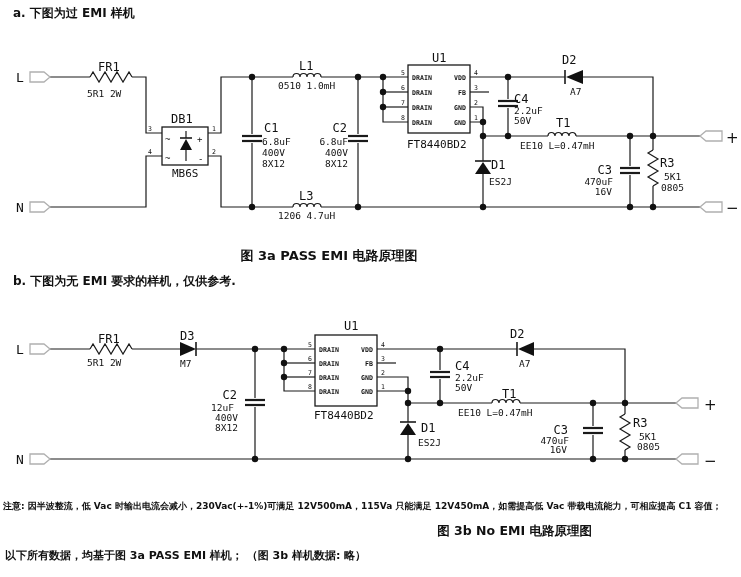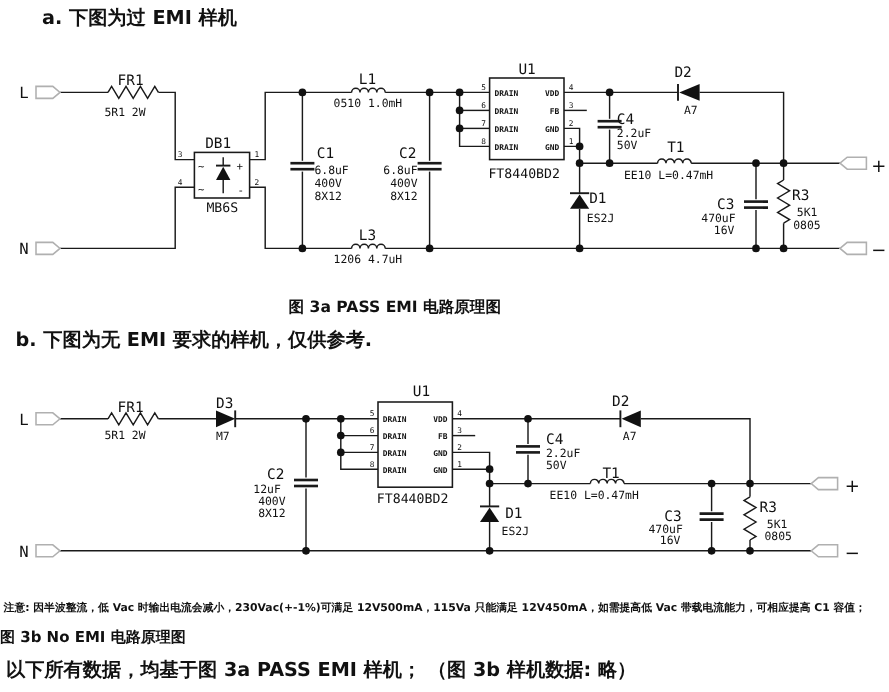--- a/index.html
+++ b/index.html
@@ -1,25 +1,25 @@
 <!DOCTYPE html>
 <html><head>
 <meta charset="utf-8">
 <style>
   html,body{margin:0;padding:0;}
   body{width:741px;height:577px;background:#ffffff;position:relative;
        font-family:"DejaVu Sans","Liberation Sans",sans-serif;color:#1a1a1a;overflow:hidden;}
   .abs{position:absolute;}
   .cjk{font-family:"DejaVu Sans","Liberation Sans",sans-serif;font-weight:600;color:#111;white-space:nowrap;}
-  #title-a{left:13px;top:5px;font-size:16px;margin-left:22px;}
+  #title-a{left:13px;top:5px;font-size:12px;}
   #caption-3a{left:0;top:247px;width:658px;text-align:center;font-size:13px;}
-  #title-b{left:13px;top:273px;font-size:16px;}
+  #title-b{left:13px;top:273px;font-size:12px;}
   #note-line{left:3px;top:500px;font-size:9px;}
-  #caption-3b{left:0;top:523px;width:592px;text-align:left;font-size:12.5px;}
-  #footer-line{left:5px;top:548px;font-size:16px;}
+  #caption-3b{left:0;top:523px;width:592px;text-align:right;font-size:12.5px;}
+  #footer-line{left:5px;top:548px;font-size:11px;}
   svg{position:absolute;left:0;top:0;}
   .w{fill:none;stroke:#1a1a1a;stroke-width:1.2;}
   .plate{fill:none;stroke:#1a1a1a;stroke-width:2.2;}
   .bar{fill:none;stroke:#1a1a1a;stroke-width:1.6;}
   .box{fill:none;stroke:#1a1a1a;stroke-width:1.3;}
   .tri{fill:#111;stroke:none;}
   .dot{fill:#111;stroke:none;}
   .conn{fill:#ffffff;stroke-width:1.3;}
   text{fill:#111;}
   .ref{font-family:"DejaVu Sans Mono",monospace;font-size:12px;}

